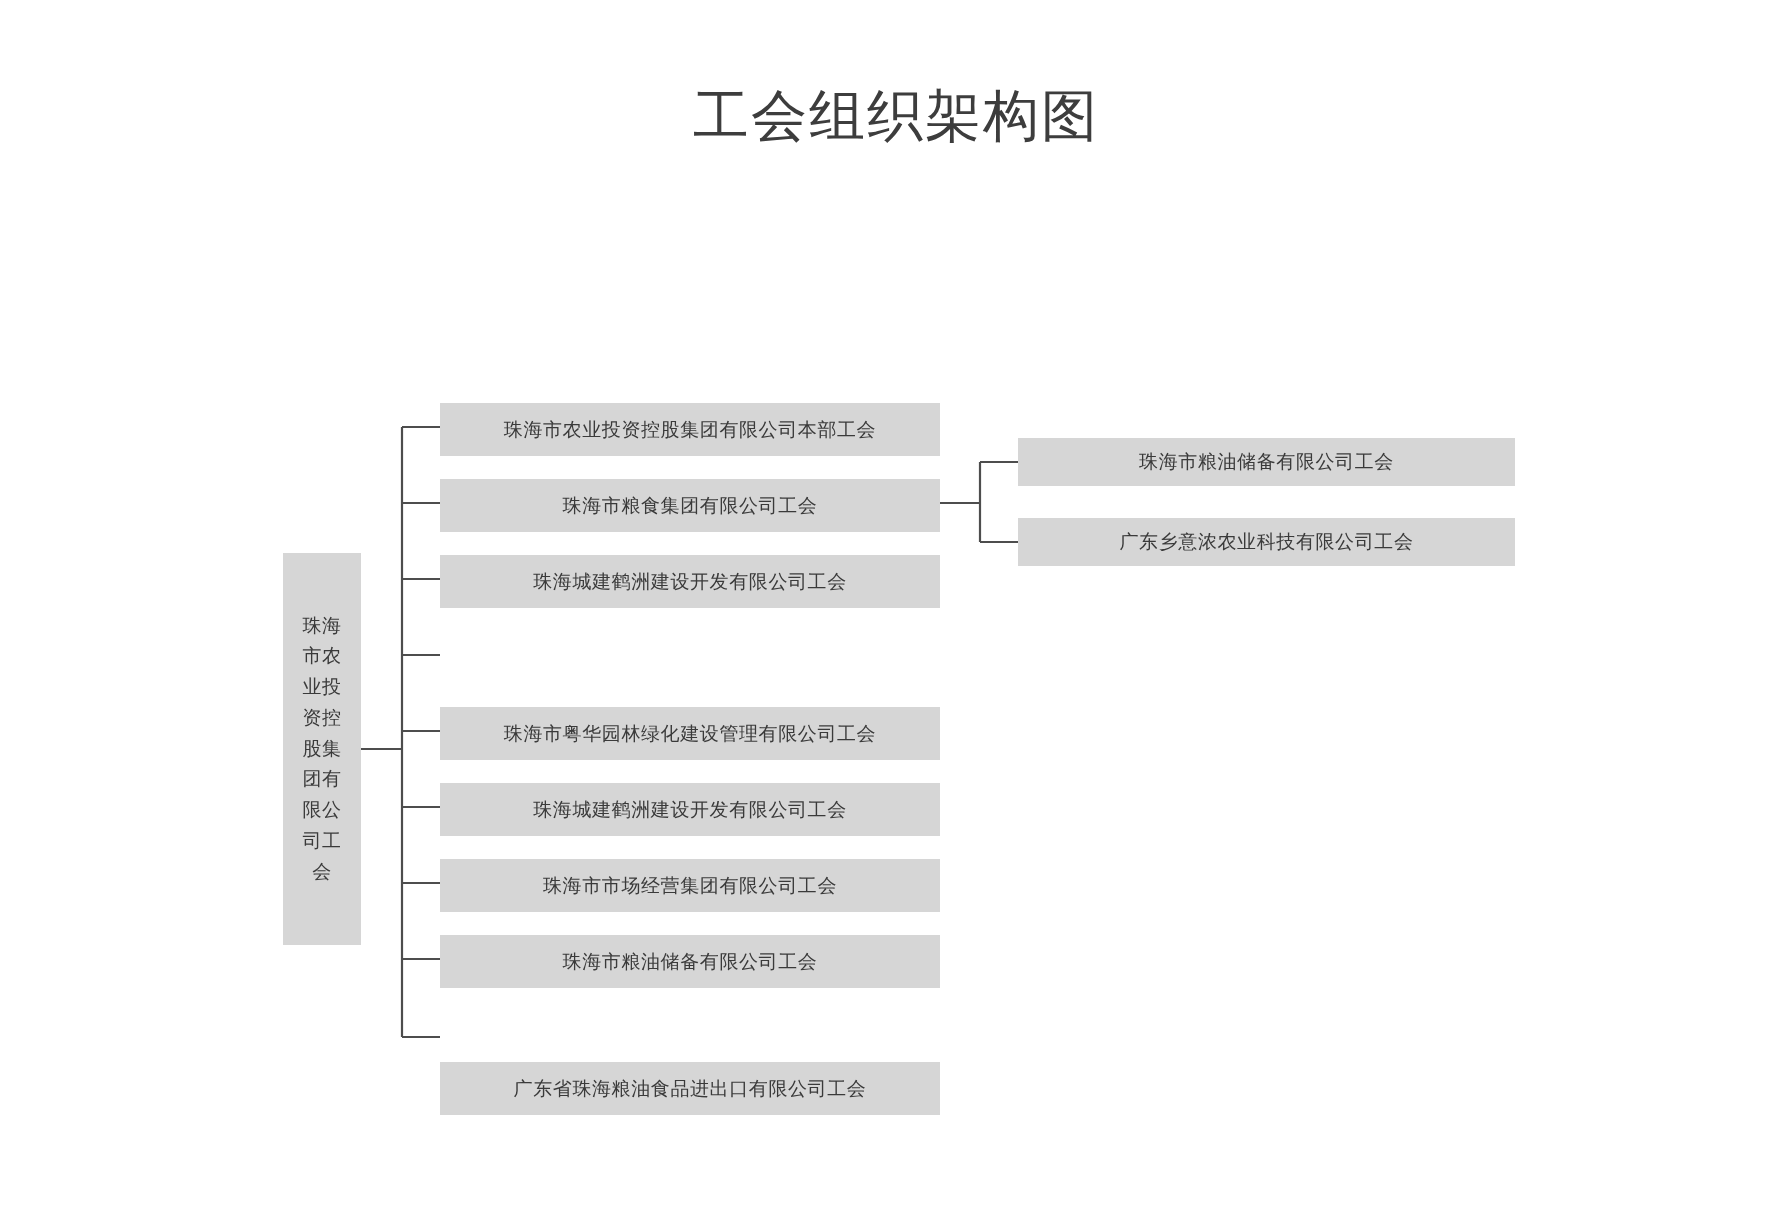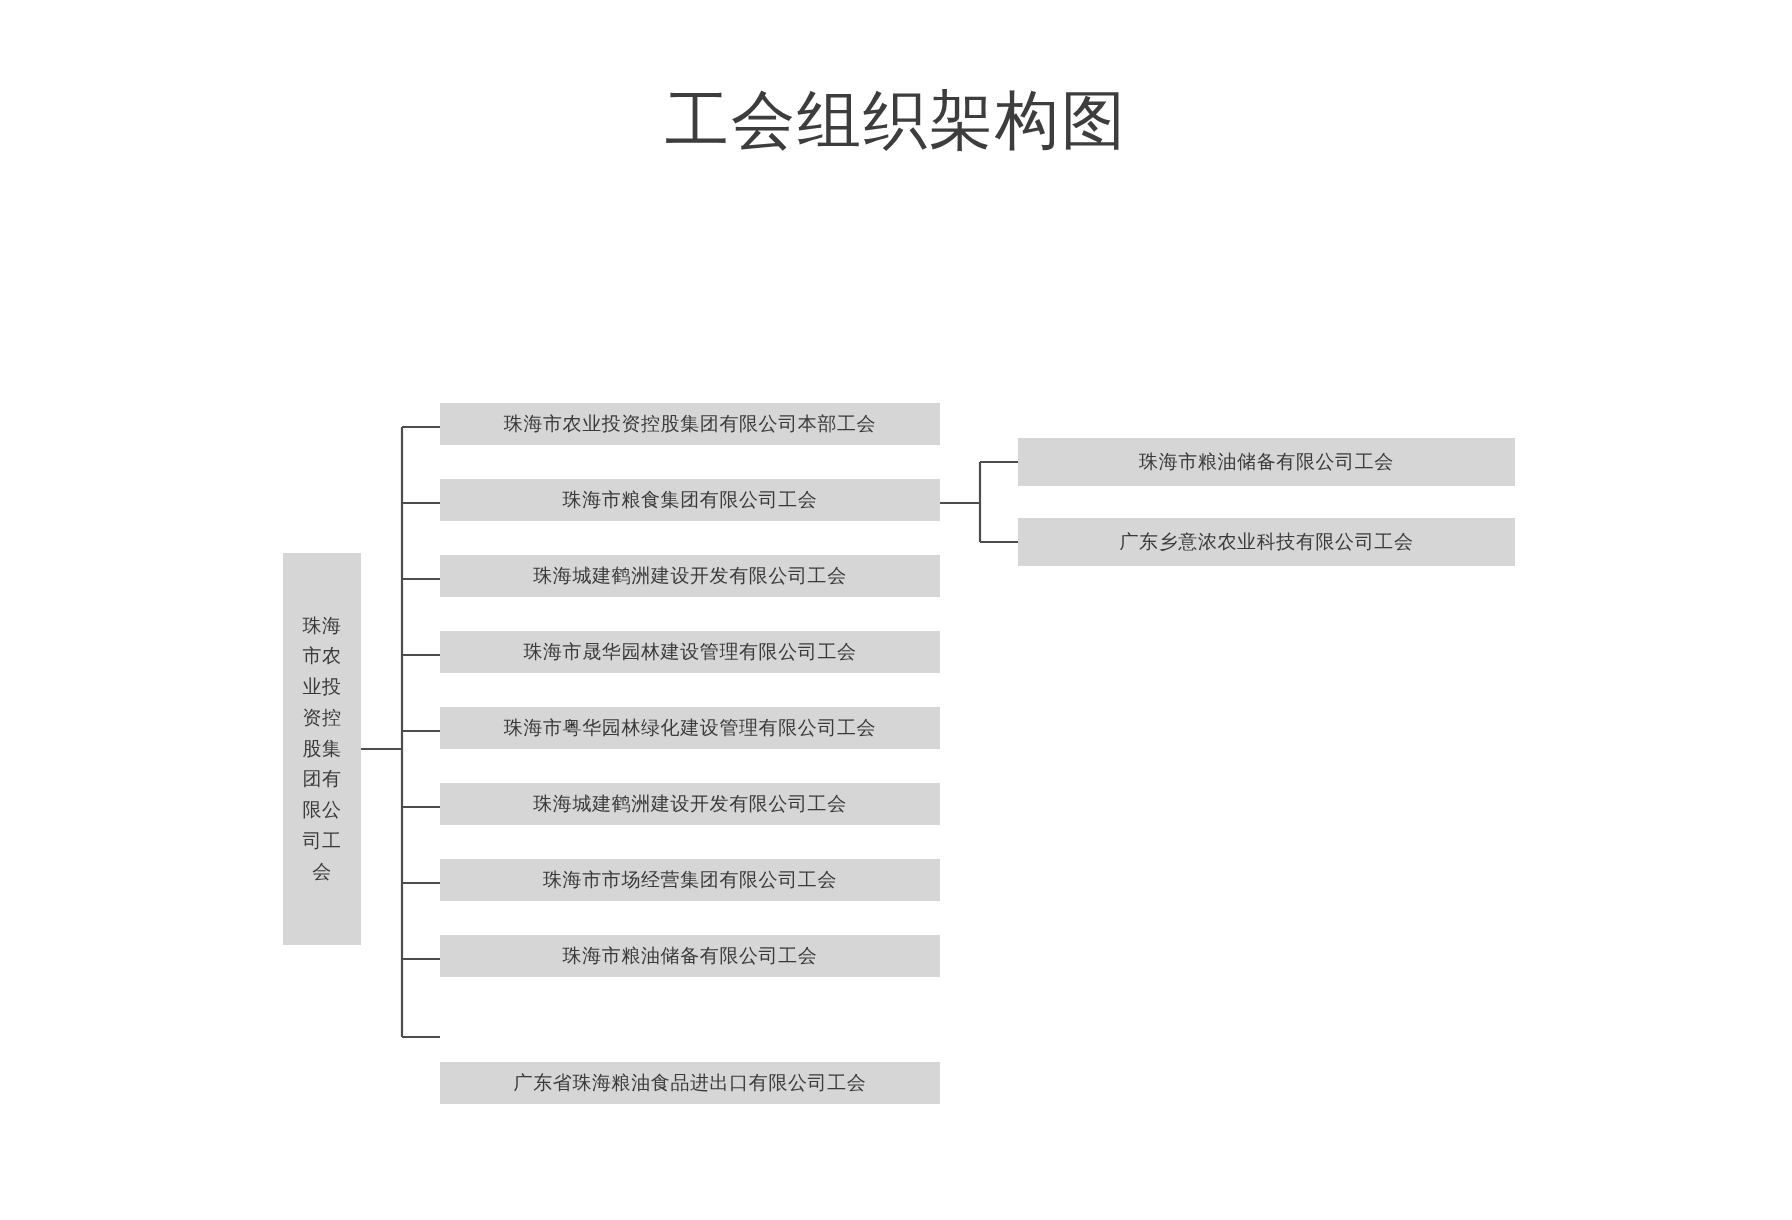--- a/index.html
+++ b/index.html
@@ -23,21 +23,21 @@
     height: 1220px;
   }
 
   
   .chart-title {
     position: absolute;
     left: 0;
     top: 88px;
     width: 1792px;
     text-align: center;
-    font-size: 64px;
+    font-size: 56px;
     line-height: 1.0;
     letter-spacing: 2px;
     color: #3d3d3d;
     font-weight: 400;
     white-space: nowrap;
   }
 
   
   #wires {
     position: absolute;
@@ -70,21 +70,21 @@
     padding: 0 14px;
     font-size: 19px;
     line-height: 1.62;
     text-align: center;
     word-break: break-all;
   }
 
   .node.child {
     left: 440px;
     width: 500px;
-    height: 42px;
+    height: 53px;
   }
 
   .node.sub {
     left: 1018px;
     width: 497px;
     height: 48px;
   }
 </style>
 </head>
 <body>
@@ -115,21 +115,20 @@
       <path d="M980,462 L1018,462"></path>
       <path d="M980,542 L1018,542"></path>
     </g>
   </svg>
 
   <div class="node root">珠海市农业投资控股集团有限公司工会</div>
 
   <div class="node child" style="top:403px">珠海市农业投资控股集团有限公司本部工会</div>
   <div class="node child" style="top:479px">珠海市粮食集团有限公司工会</div>
   <div class="node child" style="top:555px">珠海城建鹤洲建设开发有限公司工会</div>
-  <div class="node child" style="top:631px">珠海市晟华园林建设管理有限公司工会</div>
   <div class="node child" style="top:707px">珠海市粤华园林绿化建设管理有限公司工会</div>
   <div class="node child" style="top:783px">珠海城建鹤洲建设开发有限公司工会</div>
   <div class="node child" style="top:859px">珠海市市场经营集团有限公司工会</div>
   <div class="node child" style="top:935px">珠海市粮油储备有限公司工会</div>
   <div class="node child" style="top:1062px">广东省珠海粮油食品进出口有限公司工会</div>
 
   <div class="node sub" style="top:438px">珠海市粮油储备有限公司工会</div>
   <div class="node sub" style="top:518px">广东乡意浓农业科技有限公司工会</div>
 
 </div>

